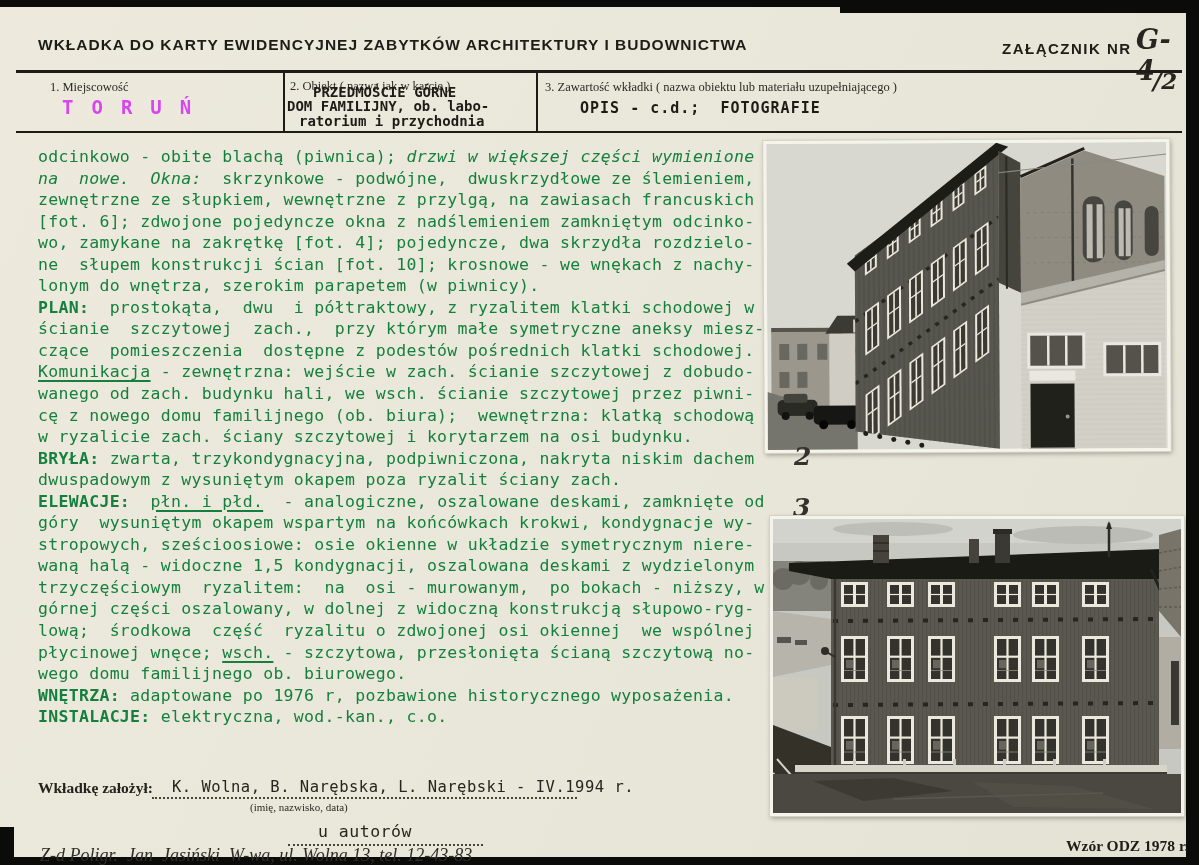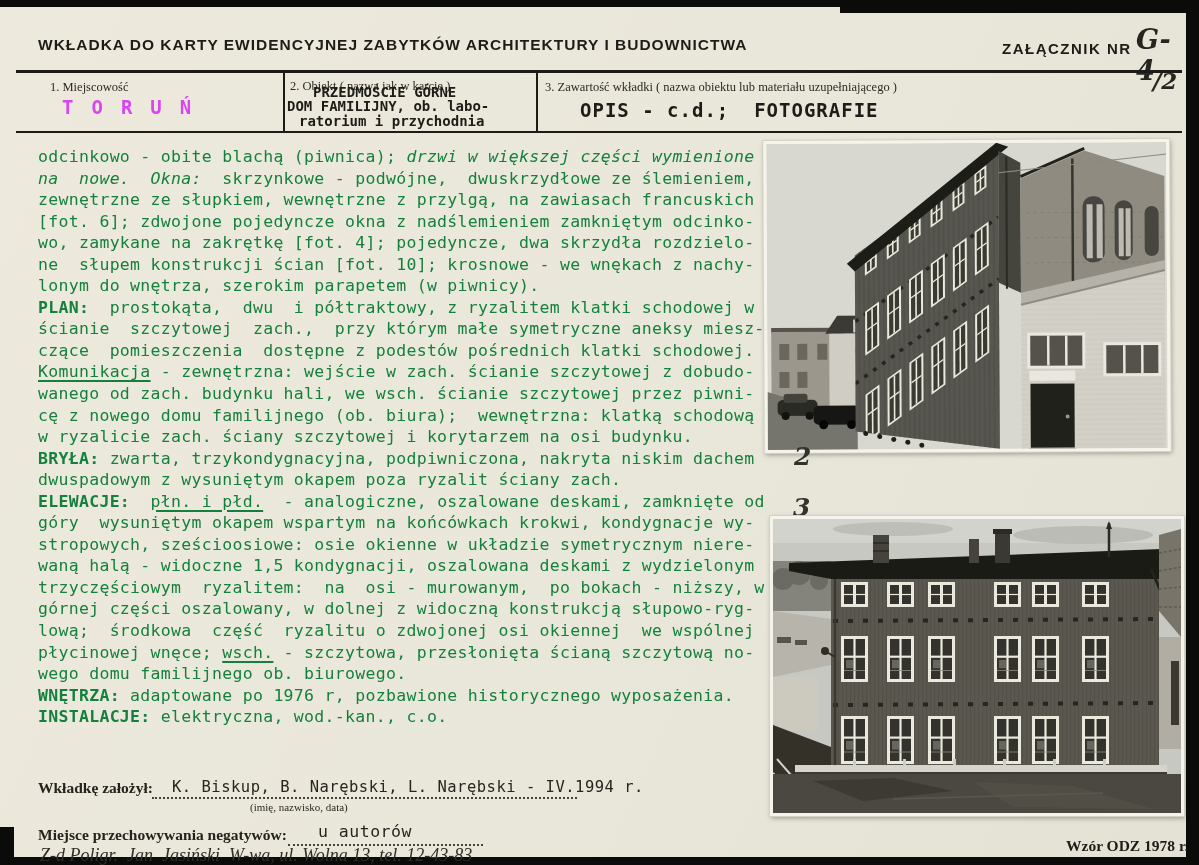--- a/index.html
+++ b/index.html
@@ -17,21 +17,21 @@
   .zal-num{font-family:"DejaVu Serif",serif;font-style:italic;font-weight:bold;
            font-size:27px;color:#26251f;}
   .zal-frac{font-size:23px;position:relative;top:9px;left:-2px;}
   .rule{position:absolute;background:#1c1b16;}
   
   .flabel{font-family:"Liberation Serif",serif;font-size:12.5px;color:#2a2923;white-space:pre;}
   .f1val{font-family:"DejaVu Sans Mono",monospace;font-weight:bold;font-size:19px;
          letter-spacing:18px;color:#d946ef;}
   .stamp{font-family:"DejaVu Sans Mono",monospace;font-weight:bold;font-size:14px;
          color:#1d1c17;white-space:pre;line-height:14px;}
-  .f3val{font-family:"DejaVu Sans Mono",monospace;font-weight:bold;font-size:19px;
+  .f3val{font-family:"DejaVu Sans Mono",monospace;font-weight:bold;font-size:15px;
          letter-spacing:1px;color:#1d1c17;white-space:pre;}
   
   .bodytext{position:absolute;left:38px;top:146px;width:728px;
             font-family:"DejaVu Sans Mono",monospace;font-size:16.5px;line-height:21.55px;
             letter-spacing:0.3px;color:#15803d;}
   .tline{white-space:pre;}
   .sb{font-weight:bold;}
   .si{font-style:italic;}
   .su{text-decoration:underline;text-underline-offset:3px;text-decoration-thickness:1.5px;}
   
@@ -464,22 +464,21 @@
         <rect x="0" y="255" width="408" height="39" fill="#4a4840"></rect>
         <polygon points="40,262 120,259 180,272 90,282" fill="#3a3831" opacity="0.85"></polygon>
         <polygon points="200,263 300,267 380,290 240,288" fill="#565449" opacity="0.6"></polygon>
         <line x1="120" y1="280" x2="330" y2="274" stroke="#5a584e" stroke-width="1.5"></line>
       </g>
     </svg>
   </div>
 
   <div class="abs flab-b" style="left:38px;top:779px;">Wkładkę założył:</div>
   <div class="dots" style="left:152px;top:779px;width:425px;height:18px;"></div>
-  <div class="typed" style="left:172px;top:778px;">K. Biskup, B. Narębski, L. Narębski - IV.1994 r.</div>
+  <div class="typed" style="left:172px;top:778px;">K. Wolna, B. Narębska, L. Narębski - IV.1994 r.</div>
   <div class="abs sub" style="left:250px;top:801px;">(imię, nazwisko, data)</div>
 
-  <div class="abs flab-b" style="left:38px;top:826px;">Miejsce przechowywania negatywów:</div>
   <div class="dots" style="left:288px;top:826px;width:195px;height:18px;"></div>
   <div class="typed" style="left:318px;top:822px;font-size:16.5px;">u autorów</div>
 
   <div class="abs printer" style="left:40px;top:845px;">Z-d Poligr.  Jan  Jasiński  W-wa, ul. Wolna 13, tel. 12-43-83</div>
   <div class="abs wzor" style="left:1066px;top:837px;">Wzór ODZ 1978 r.</div>
 </div>
 
 </body></html>

